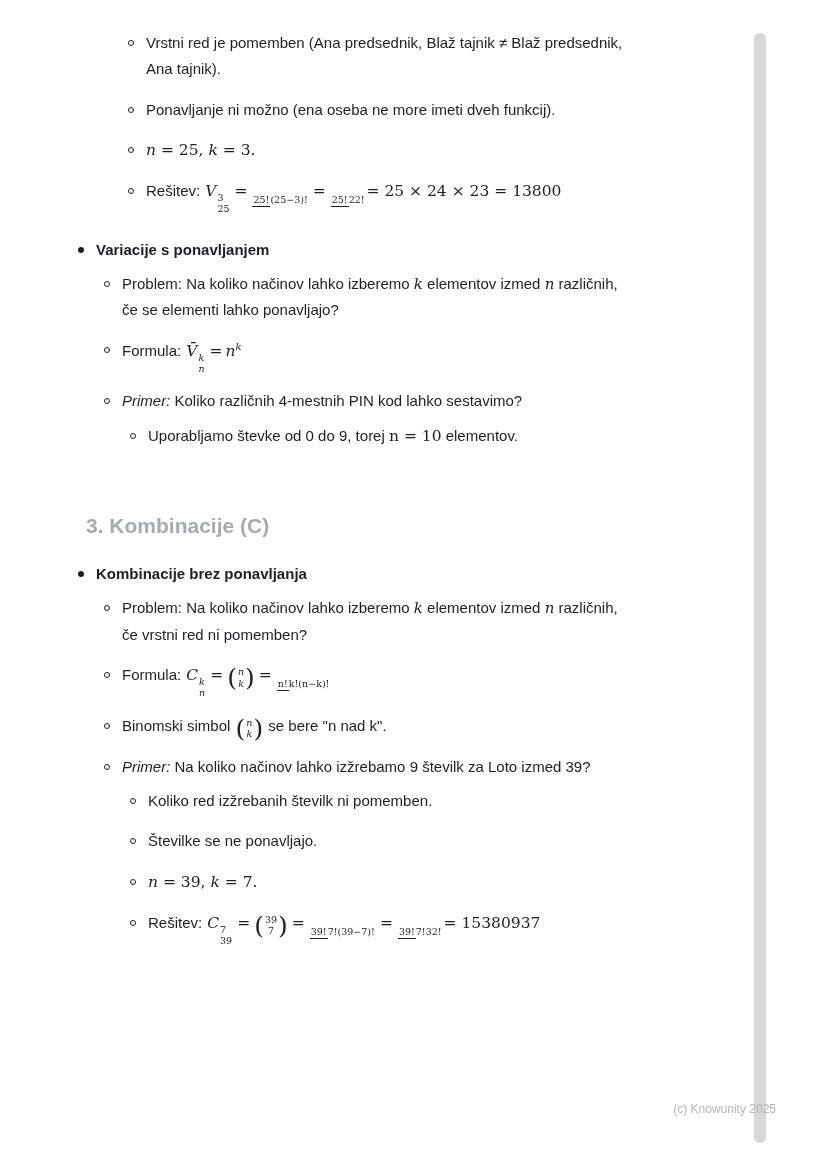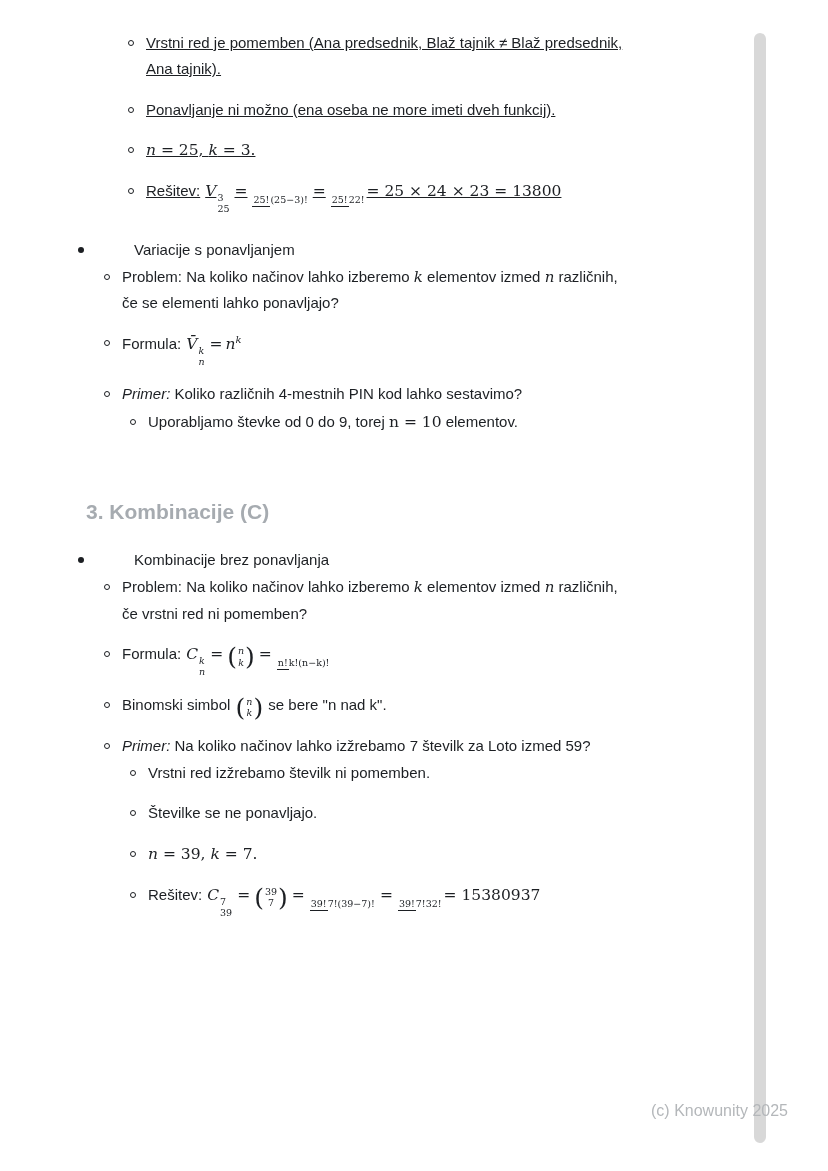--- a/index.html
+++ b/index.html
@@ -14,24 +14,24 @@
   .content {
     position:absolute; left:70px; top:30px; width:566px;
     font-size:15px; line-height:1.75;
   }
   ul.list { list-style:none; }
   .item { display:flex; margin-bottom:14px; }
   .mk { flex:none; width:6px; height:6px; border-radius:50%; margin-top:10px; margin-right:12px; }
   .mk.disc { background:#1c1f23; }
   .mk.circ { border:1.4px solid #1c1f23; }
   .lvl1 { padding-left:8px; margin-top:22px; margin-bottom:6px; }
-  .lvl3top { padding-left:58px;text-decoration:underline; }
-  ul.sub { padding-left:8px; margin-top:1px; }
+  .lvl3top { padding-left:58px; }
+  ul.sub { padding-left:8px; margin-top:8px; }
   .txt { flex:1; }
-  .bold, b { font-weight:400;margin-left:38px; }
+  .bold, b { font-weight:700; }
   .lbl { margin-right:5px; }
   .em { font-style:italic; }
   .math { font-family:"DejaVu Serif", serif; font-size:15.5px; white-space:nowrap; }
   .mvar { font-family:"DejaVu Serif", serif; font-style:italic; }
   .mt { margin:0 3px; }
   .supsub { display:inline-flex; flex-direction:column; align-items:flex-start;
     font-size:9.5px; line-height:1.15; vertical-align:-5px; margin:0 2px 0 1px; font-style:normal; }
   .supsub.it { font-style:italic; }
   sup.msup { font-size:10px; }
   .frac { display:inline-flex; flex-direction:row; text-align:center;
@@ -39,21 +39,21 @@
   .frac .num { border-bottom:1px solid #1c1f23; padding:0 1px; }
   .binom { display:inline-flex; align-items:center; vertical-align:-6px; margin:0 1px; }
   .binom .bp { font-size:25px; font-weight:300; line-height:0.85; font-family:"DejaVu Serif", serif; }
   .binom .col { display:inline-flex; flex-direction:column; text-align:center;
     font-size:9.5px; line-height:1.2; padding:0 1px; font-style:normal; }
   .binom .col.it { font-style:italic; }
   h2.section { font-size:21px; font-weight:700; color:#a6abb0; margin:34px 16px 20px; line-height:1.3; }
   p.para { text-align:justify; line-height:1.8; margin-bottom:18px; }
   .scrollbar { position:absolute; right:62px; top:33px; width:12px; height:1110px;
     background:#d8d8d8; border-radius:6px; z-index:1; }
-  .watermark { position:absolute; right:40px; top:1102px; font-size:16px; color:#b4b7ba; z-index:2; }
+  .watermark { position:absolute; right:52px; top:1102px; font-size:12px; color:#b4b7ba; z-index:2; }
 </style>
 </head>
 <body>
 
 <div class="content">
 
   <ul class="list lvl3top">
     <li class="item">
       <span class="mk circ"></span>
       <div class="txt">Vrstni red je pomemben (Ana predsednik, Blaž tajnik ≠ Blaž predsednik, Ana tajnik).</div>
@@ -150,25 +150,25 @@
                     <span class="bp">(</span>
                     <span class="col it">
                       <span>n</span>
                       <span>k</span>
                     </span>
                     <span class="bp">)</span>
                   </span></span><span> se bere "n nad k".</span></div>
           </li>
           <li class="item">
             <span class="mk circ"></span>
-            <div class="txt"><span class="em">Primer:</span><span> Na koliko načinov lahko izžrebamo 7 številk za Loto izmed 59?</span>
+            <div class="txt"><span class="em">Primer:</span><span> Na koliko načinov lahko izžrebamo 9 številk za Loto izmed 39?</span>
               <ul class="list sub">
                 <li class="item">
                   <span class="mk circ"></span>
-                  <div class="txt">Vrstni red izžrebamo številk ni pomemben.</div>
+                  <div class="txt">Koliko red izžrebanih številk ni pomemben.</div>
                 </li>
                 <li class="item">
                   <span class="mk circ"></span>
                   <div class="txt">Številke se ne ponavljajo.</div>
                 </li>
                 <li class="item">
                   <span class="mk circ"></span>
                   <div class="txt"><span class="math"><span class="mvar">n</span><span> = 39, </span><span class="mvar">k</span><span> = 7.</span></span></div>
                 </li>
                 <li class="item">

